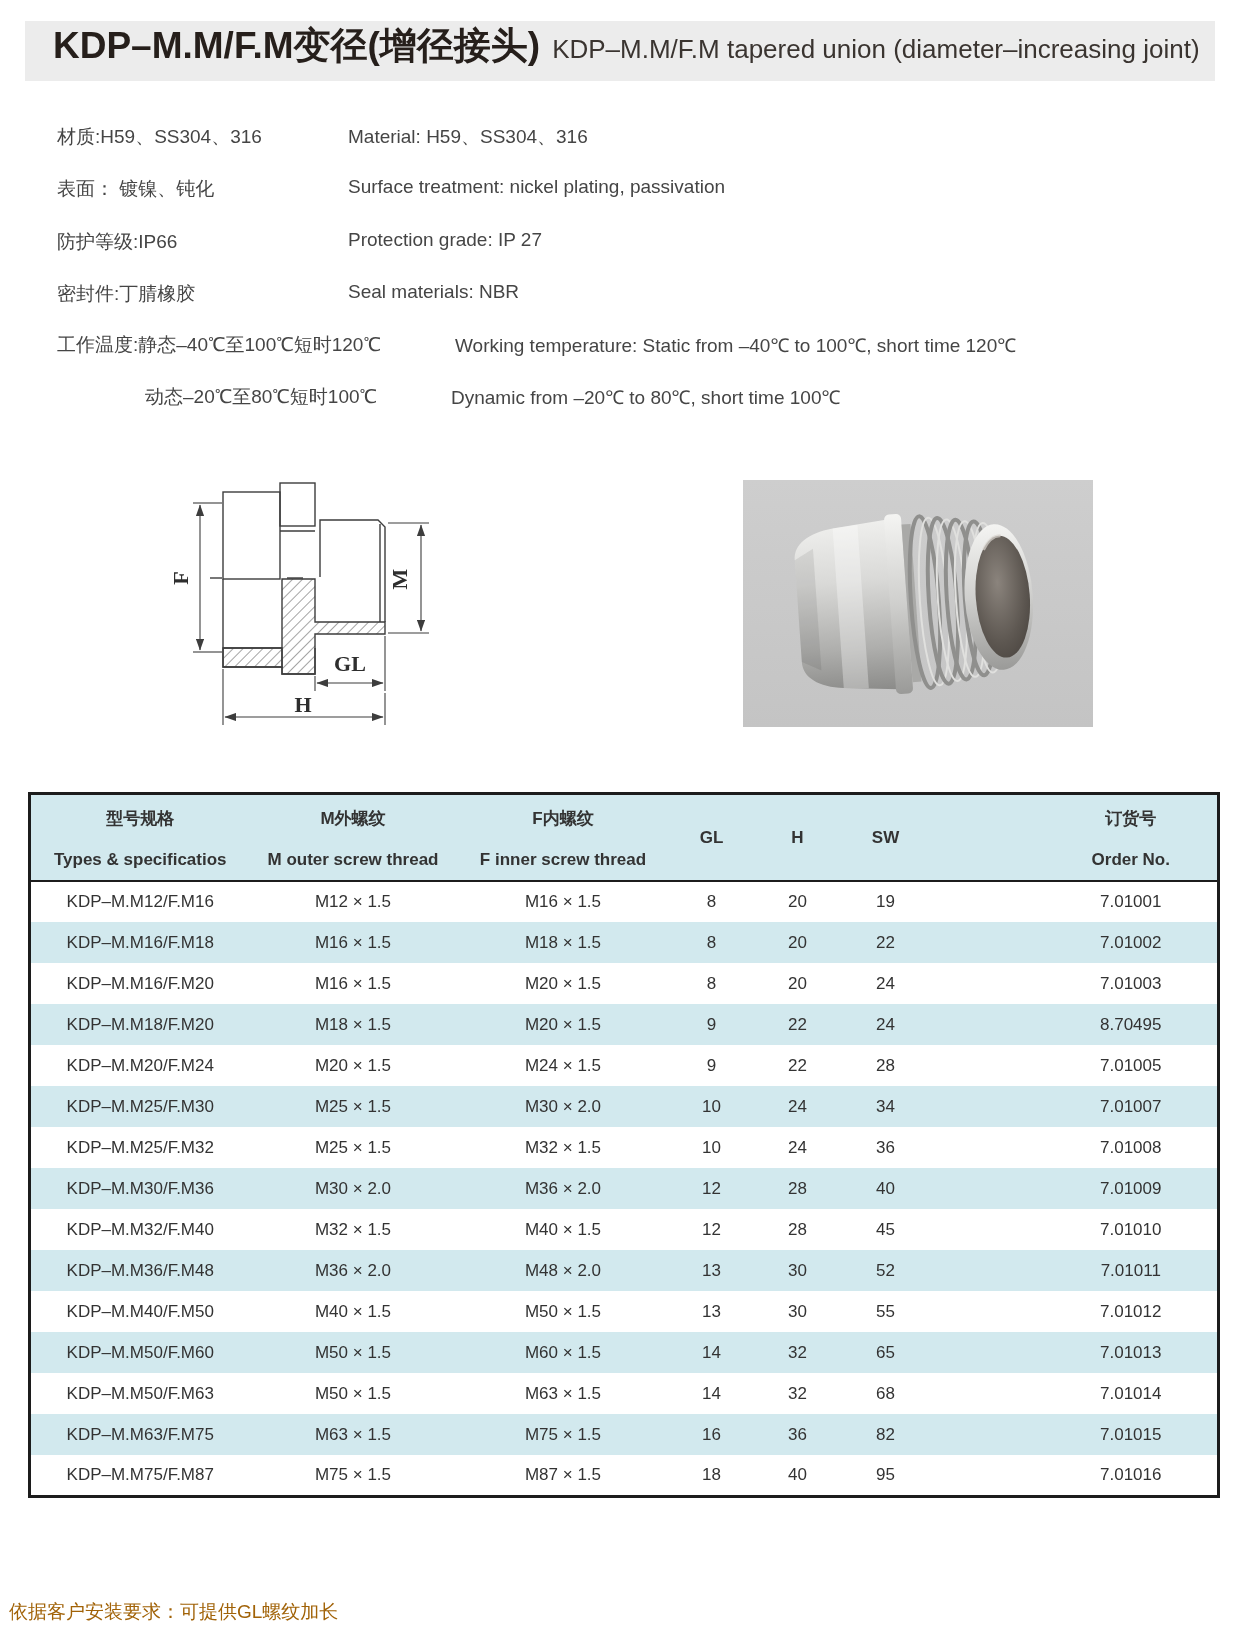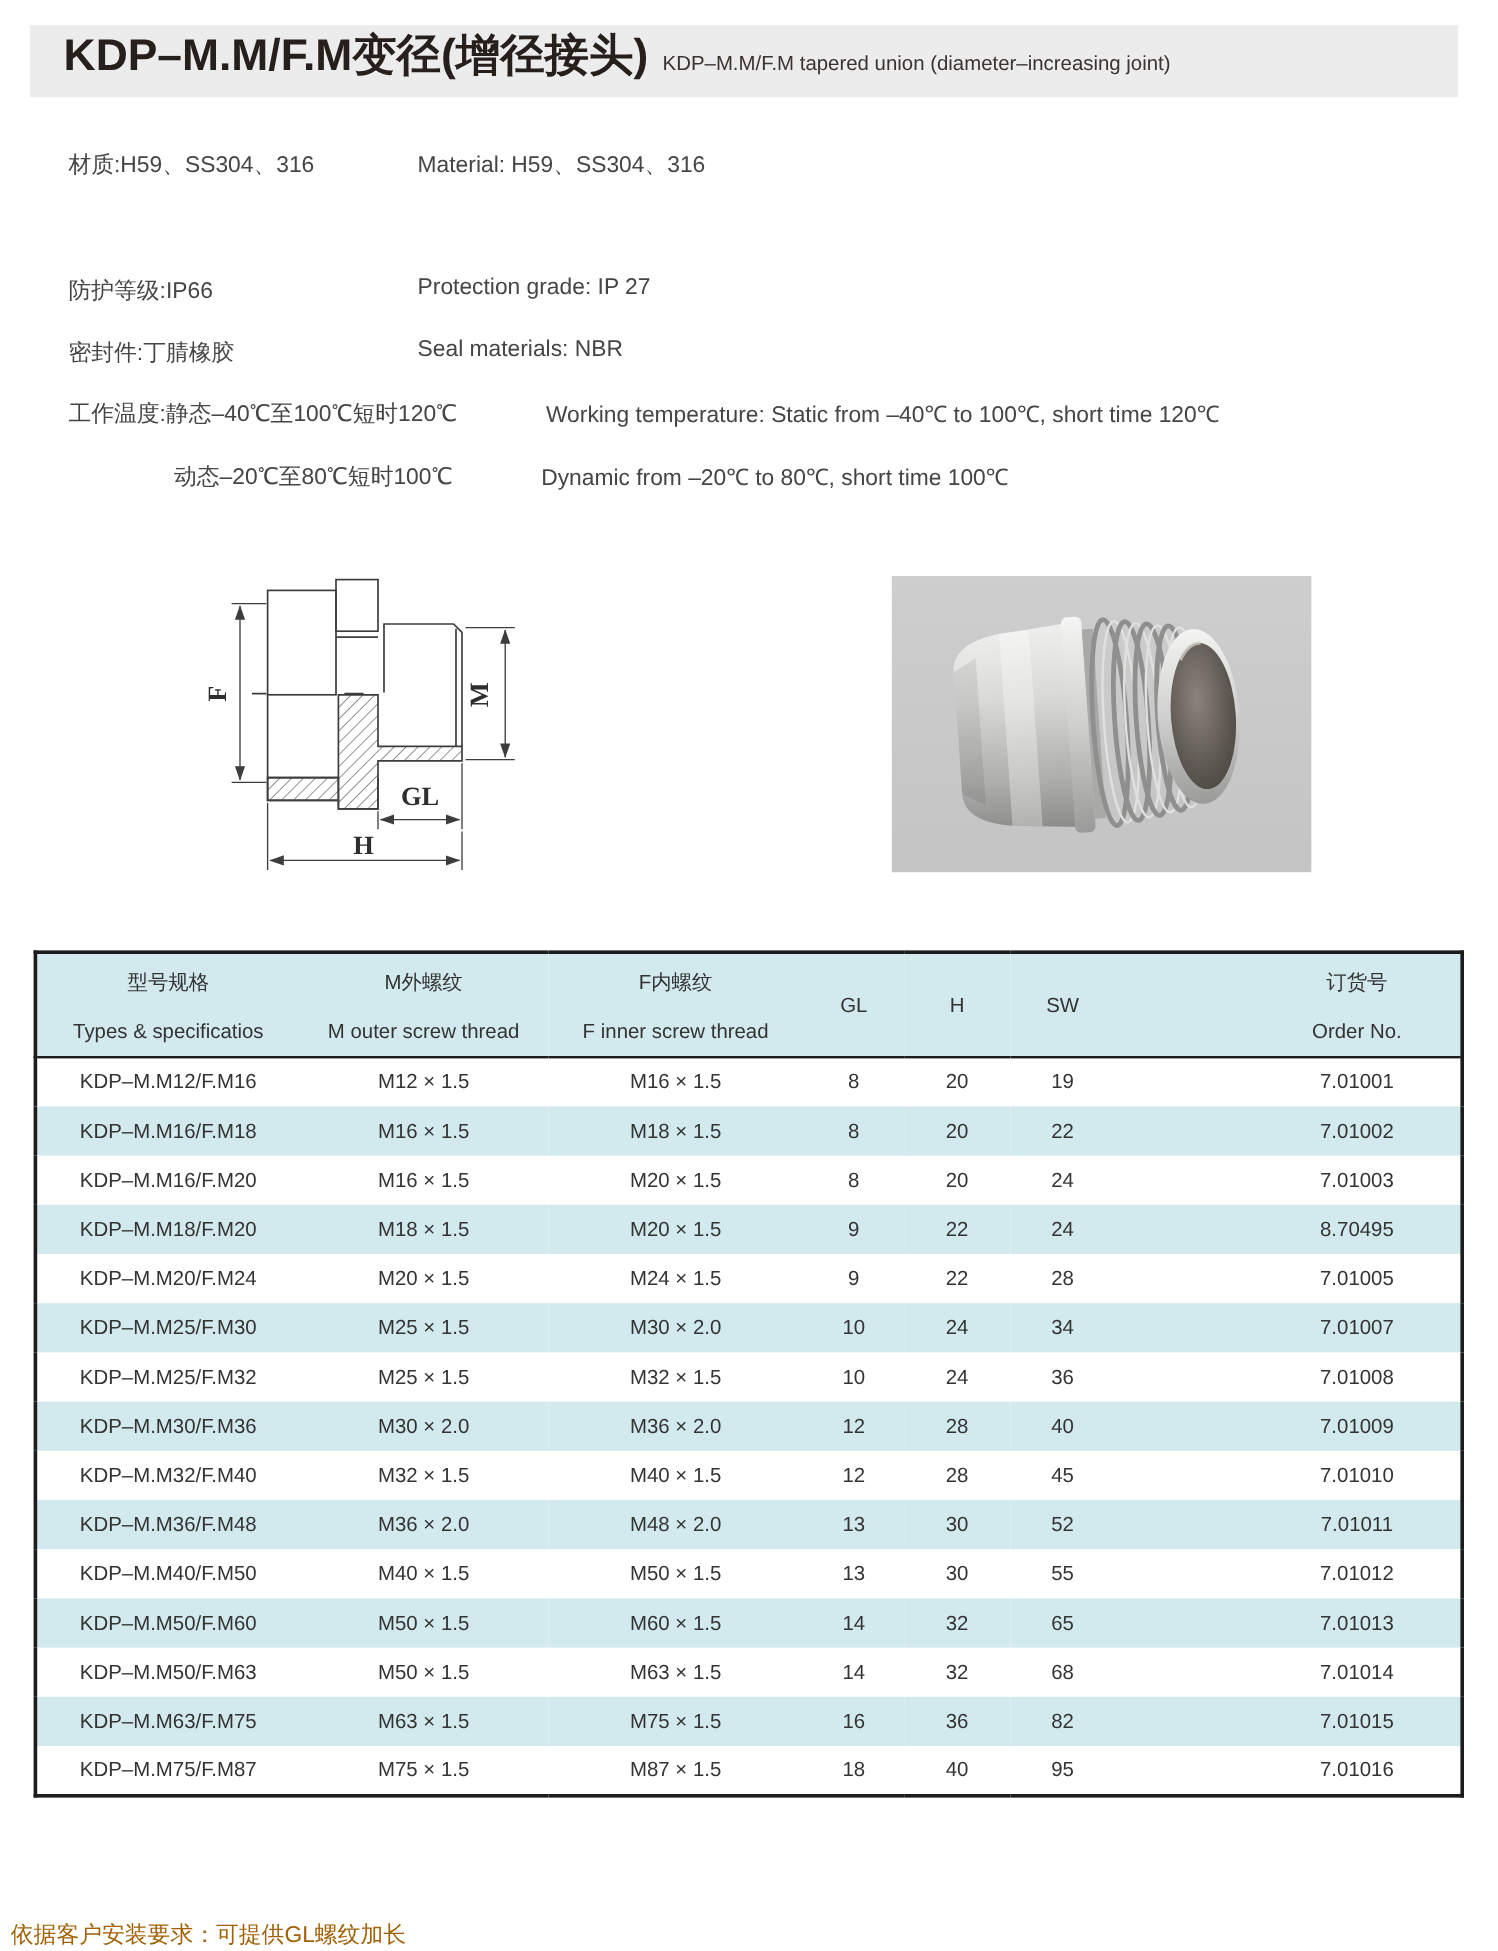--- a/index.html
+++ b/index.html
@@ -4,21 +4,21 @@
 <style>
   * { box-sizing: border-box; }
   html,body { margin:0; padding:0; background:#ffffff; }
   body { width:1248px; height:1626px; font-family:"Liberation Sans", sans-serif; color:#3f3f3f; }
   #page { position:relative; width:1248px; height:1626px; overflow:hidden; background:#ffffff; }
 
   
   .band { position:absolute; left:25px; top:21px; width:1190px; height:60px;
           background:#ececec; display:flex; align-items:baseline; }
   .title-cn { font-size:37px; font-weight:bold; color:#261f1b; margin-left:28px; white-space:nowrap; }
-  .title-en { font-size:17px; color:#3a3430; margin-left:12px; white-space:nowrap; }
+  .title-en { font-size:26px; color:#3a3430; margin-left:12px; white-space:nowrap; }
 
   
   .spec-line { position:absolute; left:0; width:1248px; height:26px; font-size:19px; color:#454545; }
   .spec-line span { position:absolute; top:0; white-space:nowrap; }
   .sl0 { top:124px; } .sl1 { top:176px; } .sl2 { top:229px; } .sl3 { top:281px; }
   .sl4 { top:332px; } .sl5 { top:384px; }
   .sl0 .cn,.sl1 .cn,.sl2 .cn,.sl3 .cn,.sl4 .cn { left:57px; }
   .sl5 .cn { left:145px; }
   .sl0 .en,.sl1 .en,.sl2 .en,.sl3 .en { left:348px; }
   .sl4 .en { left:455px; }
@@ -27,21 +27,21 @@
   
   .drawing-svg { position:absolute; left:160px; top:452px; width:280px; height:300px; }
   .photo-svg { position:absolute; left:743px; top:480px; width:350px; height:247px; }
 
   
   .spec-table { position:absolute; left:28px; top:792px; width:1189px;
                 border-collapse:collapse; table-layout:fixed;
                 border:3px solid #1c1c1c; font-size:17px; color:#333333; }
   .spec-table thead { background:#d2e9ee; }
   .spec-table thead tr { height:85px; }
-  .spec-table thead th { font-weight:normal; vertical-align:middle; padding:0;
+  .spec-table thead th { font-weight:bold; vertical-align:middle; padding:0;
                          border-bottom:2px solid #1c1c1c; }
   .hdr-stack { display:flex; flex-direction:column; justify-content:space-between;
                height:85px; padding:12px 0 10px 0; }
   .spec-table tbody tr { height:41px; }
   .spec-table tbody tr:nth-child(even) { background:#d2e9ee; }
   .spec-table td { text-align:center; vertical-align:middle; padding:0; }
   .spec-table td:nth-child(7), .spec-table th:nth-child(7) { padding-left:115px; }
 
   
   .footer-cn { position:absolute; left:9px; top:1551px; font-size:19px; color:#a16207; white-space:nowrap;margin-top:48px; }
@@ -53,20 +53,24 @@
 <div id="page">
 
   <div class="band">
     <span class="title-cn">KDP–M.M/F.M变径(增径接头)</span>
     <span class="title-en">KDP–M.M/F.M tapered union (diameter–increasing joint)</span>
   </div>
 
   <div class="spec-line sl0">
     <span class="cn">材质:H59、SS304、316</span>
     <span class="en">Material: H59、SS304、316</span>
+  </div>
+  <div class="spec-line sl1">
+    <span class="cn">表面： 镀镍、钝化</span>
+    <span class="en">Surface treatment: nickel plating, passivation</span>
   </div>
   <div class="spec-line sl2">
     <span class="cn">防护等级:IP66</span>
     <span class="en">Protection grade: IP 27</span>
   </div>
   <div class="spec-line sl3">
     <span class="cn">密封件:丁腈橡胶</span>
     <span class="en">Seal materials: NBR</span>
   </div>
   <div class="spec-line sl4">

